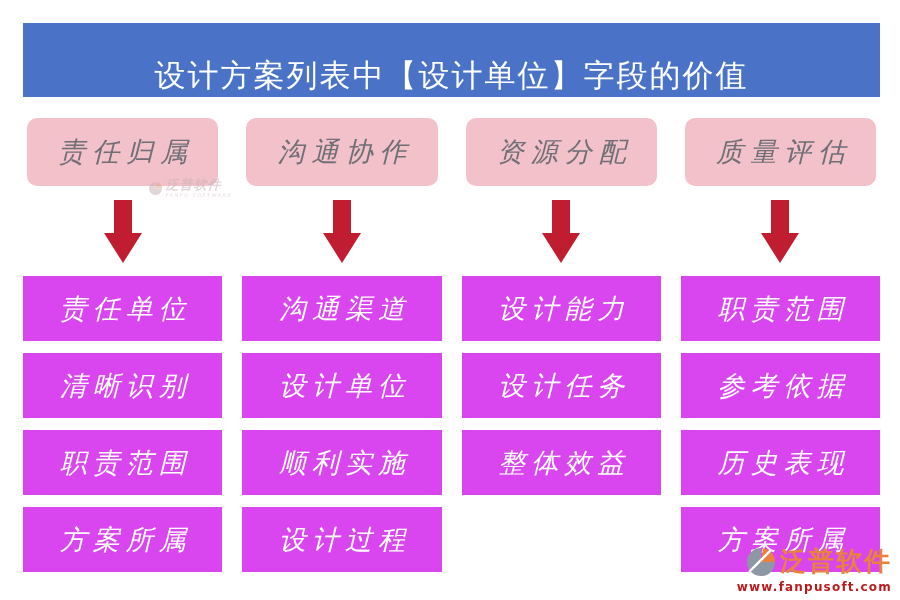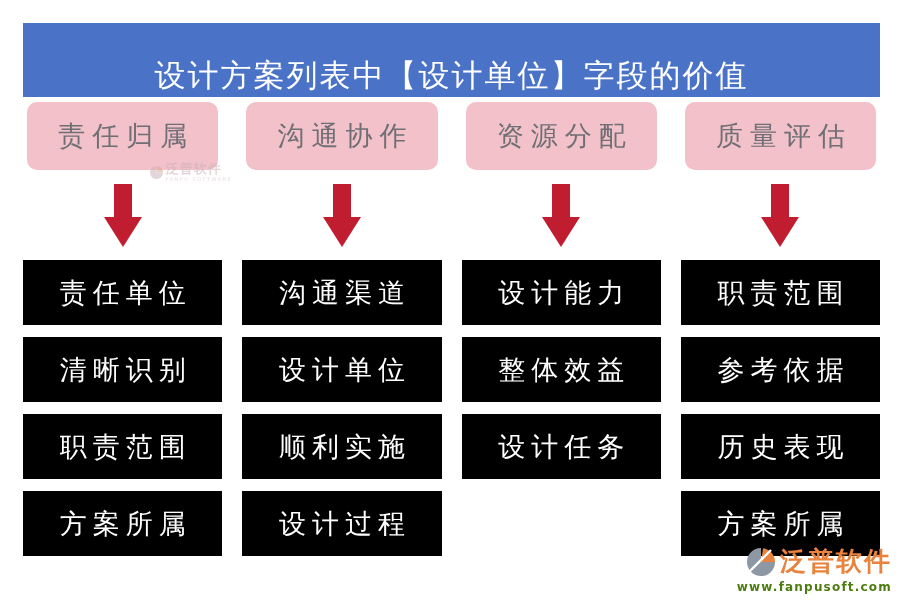--- a/index.html
+++ b/index.html
@@ -9,41 +9,41 @@
     overflow:hidden;
   }
   .banner{
     position:absolute;left:23px;top:23px;width:857px;height:74px;
     background:#4a73c8;display:flex;align-items:flex-end;justify-content:center;
   }
   .banner .title{
     color:#ffffff;font-size:31px;letter-spacing:2px;white-space:nowrap;
   }
   .columns{
-    position:absolute;left:23px;top:102px;width:857px;
-    display:flex;gap:20px;
+    position:absolute;left:23px;top:118px;width:857px;
+    display:flex;gap:20px;font-style:italic;
   }
   .column{flex:1;display:flex;flex-direction:column;align-items:center;min-width:0;}
   .header-box{
     width:calc(100% - 8px);height:68px;border-radius:10px;background:#f2c1c9;
     display:flex;align-items:center;justify-content:center;position:relative;
     flex:none;box-sizing:border-box;
   }
   .header-box .header-label{
     color:#6f6f75;font-size:27px;letter-spacing:7px;text-indent:7px;white-space:nowrap;
   }
   .arrow{margin:14px 0 13px;flex:none;}
   .arrow-stem{width:18px;height:33px;background:#c11d30;margin:0 auto;}
   .arrow-head{
     width:0;height:0;margin:0 auto;
     border-left:19px solid transparent;border-right:19px solid transparent;
     border-top:30px solid #c11d30;
   }
   .value-box{
-    width:100%;height:65px;margin-bottom:12px;background:#000000;
+    width:100%;height:65px;margin-bottom:12px;background:#d946ef;
     display:flex;align-items:center;justify-content:center;flex:none;box-sizing:border-box;
   }
   .value-box .value-label{
     color:#ffffff;font-size:27px;letter-spacing:6px;text-indent:6px;white-space:nowrap;
   }
   
   .watermark{
     position:absolute;right:-14px;bottom:-12px;display:flex;align-items:flex-start;gap:2px;
     opacity:0.55;pointer-events:none;
   }
@@ -62,21 +62,21 @@
     position:absolute;right:8px;bottom:6px;display:flex;flex-direction:column;align-items:flex-end;
   }
   .logo-row{display:flex;align-items:center;gap:3px;}
   .logo-icon{width:32px;height:32px;}
   .logo-name{
     font-family:"DejaVu Sans","Liberation Sans",sans-serif;font-weight:bold;
     font-size:26px;color:#e8823c;letter-spacing:2px;white-space:nowrap;
   }
   .logo-url{
     font-family:"DejaVu Sans","Liberation Sans",sans-serif;font-weight:bold;
-    font-size:12px;color:#4d7c0f;letter-spacing:1.2px;margin-top:1px;white-space:nowrap;
+    font-size:12px;color:#b91c1c;letter-spacing:1.2px;margin-top:1px;white-space:nowrap;
   }
 </style>
 </head>
 <body>
 
 <div class="banner">
   <div class="title">设计方案列表中【设计单位】字段的价值</div>
 </div>
 
 <div class="columns">
@@ -140,24 +140,24 @@
       <span class="header-label">资源分配</span>
     </div>
     <div class="arrow">
       <div class="arrow-stem"></div>
         <div class="arrow-head"></div>
     </div>
     <div class="value-box">
       <span class="value-label">设计能力</span>
     </div>
     <div class="value-box">
-      <span class="value-label">整体效益</span>
+      <span class="value-label">设计任务</span>
     </div>
     <div class="value-box">
-      <span class="value-label">设计任务</span>
+      <span class="value-label">整体效益</span>
     </div>
   </div>
 
   <div class="column">
     <div class="header-box">
       <span class="header-label">质量评估</span>
     </div>
     <div class="arrow">
       <div class="arrow-stem"></div>
         <div class="arrow-head"></div>

